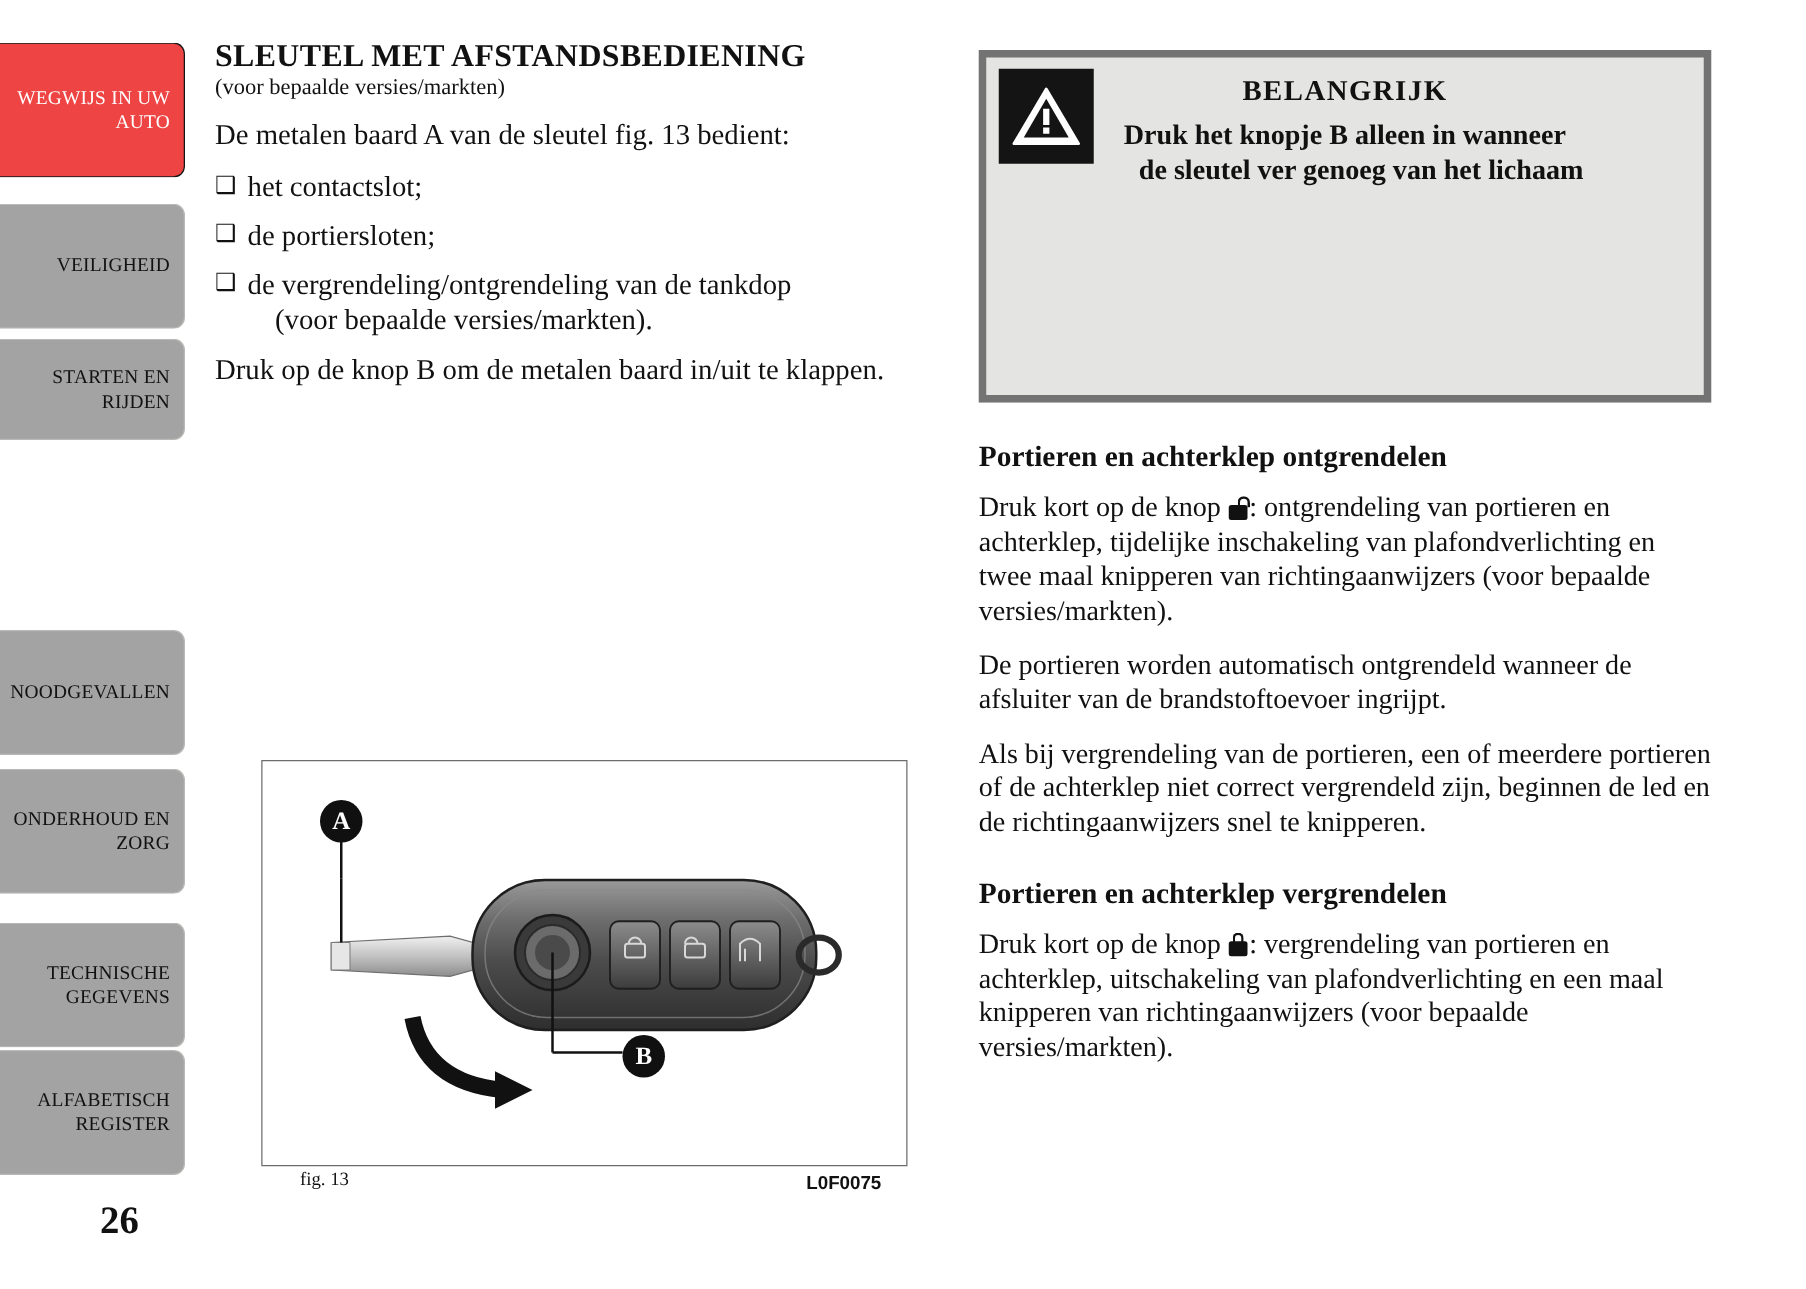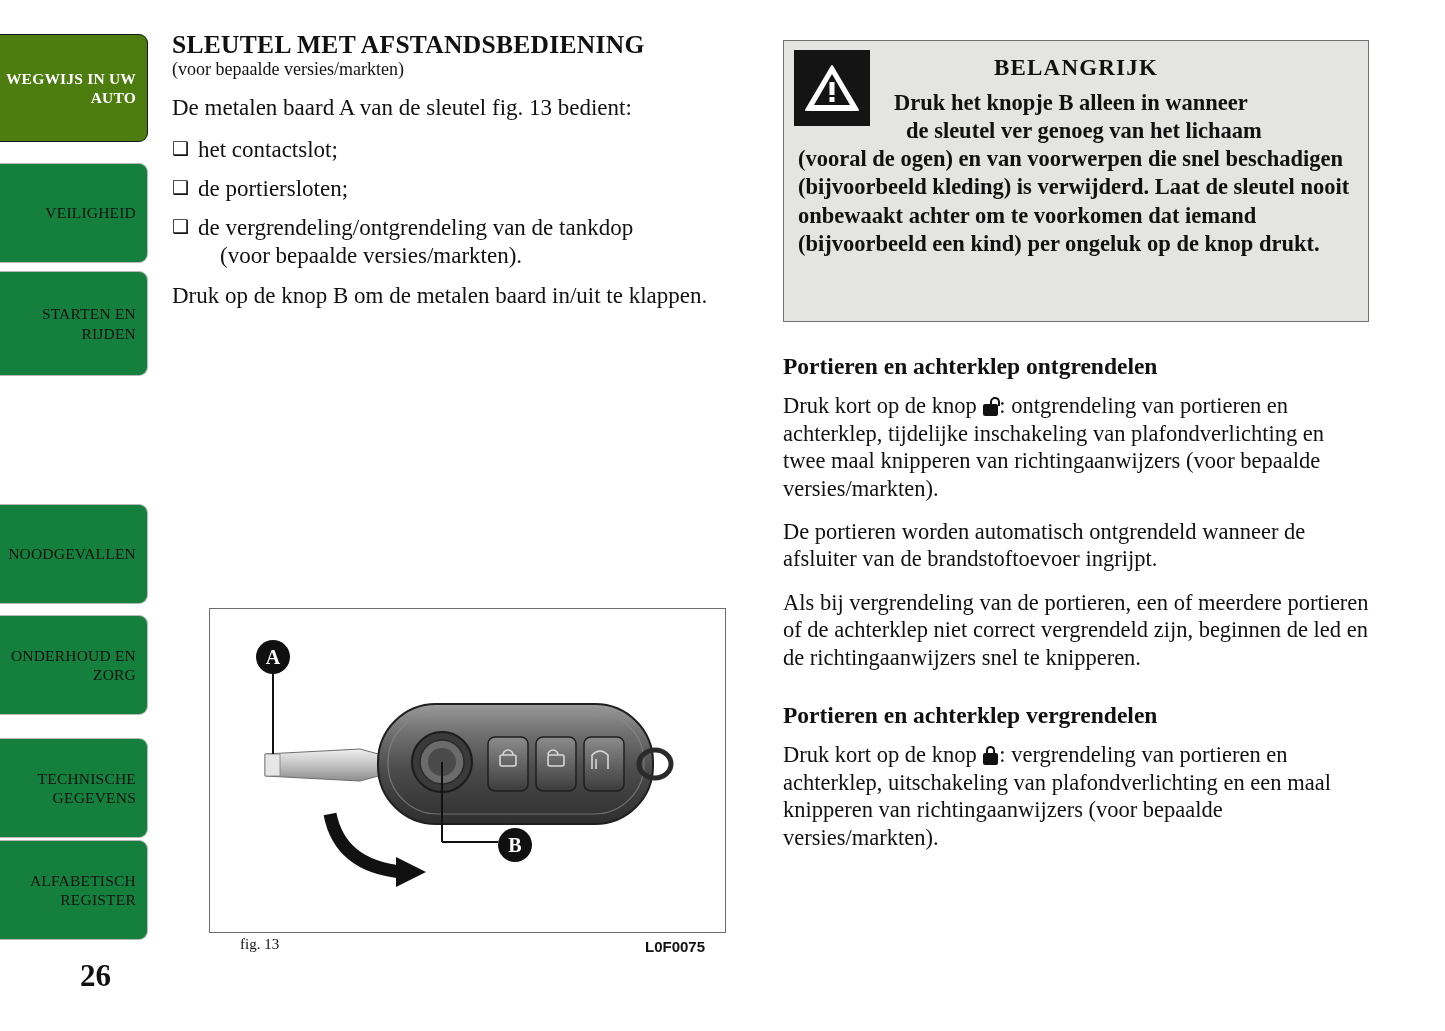--- a/index.html
+++ b/index.html
@@ -21,41 +21,41 @@
     position: absolute;
     left: 0;
     top: 0;
     width: 152px;
     height: 1031px;
   }
   .tab {
     position: absolute;
     left: 0;
     width: 148px;
-    background: #15803d;
+    background: #a3a3a3;
     border: 1px solid #b9b9b6;
     border-left: none;
     border-radius: 0 9px 9px 0;
     box-sizing: border-box;
     display: flex;
     align-items: center;
     justify-content: flex-end;
     padding-right: 11px;
     text-align: right;
     font-family: "Liberation Serif", serif;
     font-size: 15.5px;
     letter-spacing: 0.2px;
     color: #111111;
     line-height: 1.25;
   }
   .tab.active {
-    background: #4d7c0f;
+    background: #ef4444;
     color: #ffffff;
     border-color: #151515;
-    font-weight: bold;
+    font-weight: normal;
   }
   .tab span {
     display: block;
   }
 
   
   .page-number {
     position: absolute;
     left: 80px;
     top: 958px;
@@ -163,21 +163,21 @@
   
   .col-right {
     position: absolute;
     left: 783px;
     top: 40px;
     width: 586px;
   }
   .warning-box {
     position: relative;
     background: #e4e4e2;
-    border: 1px solid #737373;
+    border: 6px solid #737373;
     box-sizing: border-box;
     padding: 10px 14px 23px 14px;
     min-height: 282px;
   }
   .warning-icon {
     position: absolute;
     left: 10px;
     top: 9px;
     width: 76px;
     height: 76px;
@@ -258,21 +258,21 @@
       <div>
         <span>WEGWIJS IN UW</span>
         <span>AUTO</span>
       </div>
     </div>
     <div class="tab" style="top:163px; height:100px;">
       <div>
         <span>VEILIGHEID</span>
       </div>
     </div>
-    <div class="tab" style="top:271px; height:105px;">
+    <div class="tab" style="top:271px; height:81px;">
       <div>
         <span>STARTEN EN</span>
         <span>RIJDEN</span>
       </div>
     </div>
     <div class="tab" style="top:504px; height:100px;">
       <div>
         <span>NOODGEVALLEN</span>
       </div>
     </div>
@@ -392,21 +392,20 @@
           <polygon points="29,4 55,48 3,48" fill="#ffffff" stroke="#ffffff" stroke-width="2" stroke-linejoin="round"></polygon>
           <polygon points="29,12 47,43 11,43" fill="#141414"></polygon>
           <rect x="26.5" y="20" width="5" height="13" fill="#ffffff"></rect>
           <rect x="26.5" y="35" width="5" height="5" fill="#ffffff"></rect>
         </svg>
       </div>
       <div class="warning-title">BELANGRIJK</div>
       <p class="warning-text">
         <span class="indent1">Druk het knopje B alleen in wanneer</span>
         <span class="indent2">de sleutel ver genoeg van het lichaam</span>
-        <span>(vooral de ogen) en van voorwerpen die snel beschadigen (bijvoorbeeld kleding) is verwijderd. Laat de sleutel nooit onbewaakt achter om te voorkomen dat iemand (bijvoorbeeld een kind) per ongeluk op de knop drukt.</span>
       </p>
     </div>
 
     <h2 class="sub-head">Portieren en achterklep ontgrendelen</h2>
     <p class="rbody">
       <span>Druk kort op de knop </span><span class="lock-glyph open"><span class="shackle"></span><span class="body-rect"></span></span><span>: ontgrendeling van portieren en achterklep, tijdelijke inschakeling van plafondverlichting en twee maal knipperen van richtingaanwijzers (voor bepaalde versies/markten).</span>
     </p>
     <p class="rbody">De portieren worden automatisch ontgrendeld wanneer de afsluiter van de brandstoftoevoer ingrijpt.</p>
     <p class="rbody">Als bij vergrendeling van de portieren, een of meerdere portieren of de achterklep niet correct vergrendeld zijn, beginnen de led en de richtingaanwijzers snel te knipperen.</p>
 

